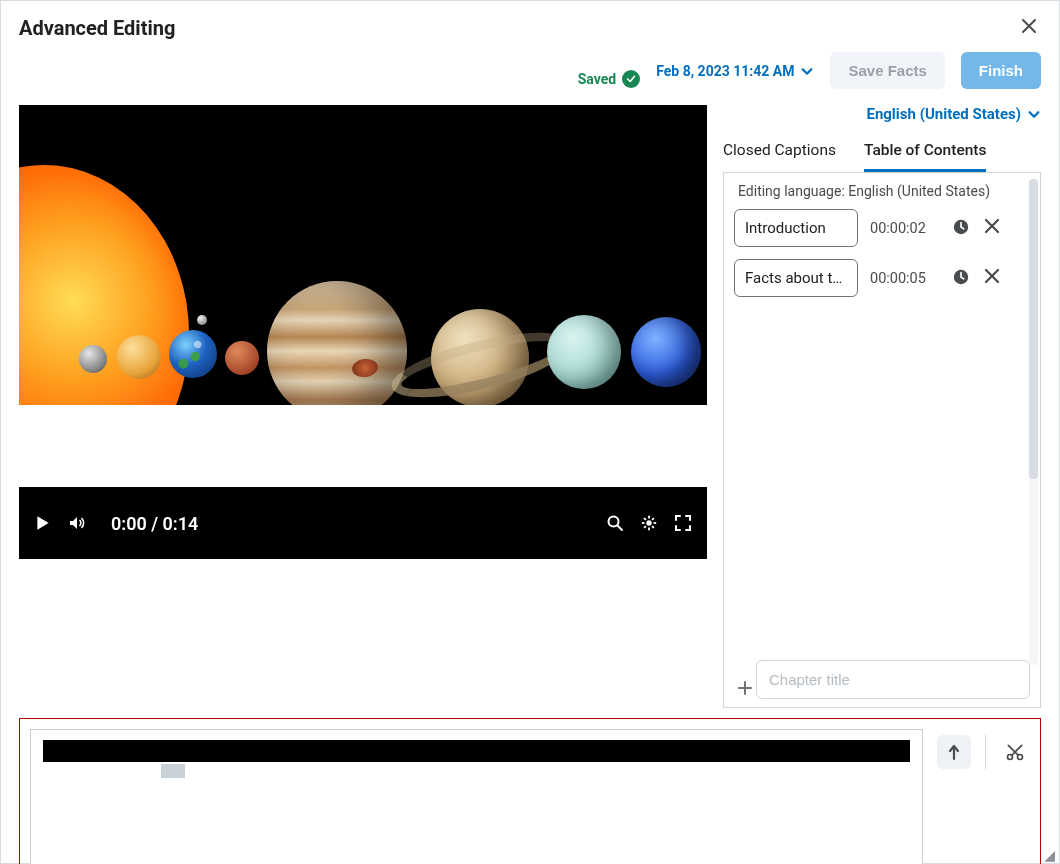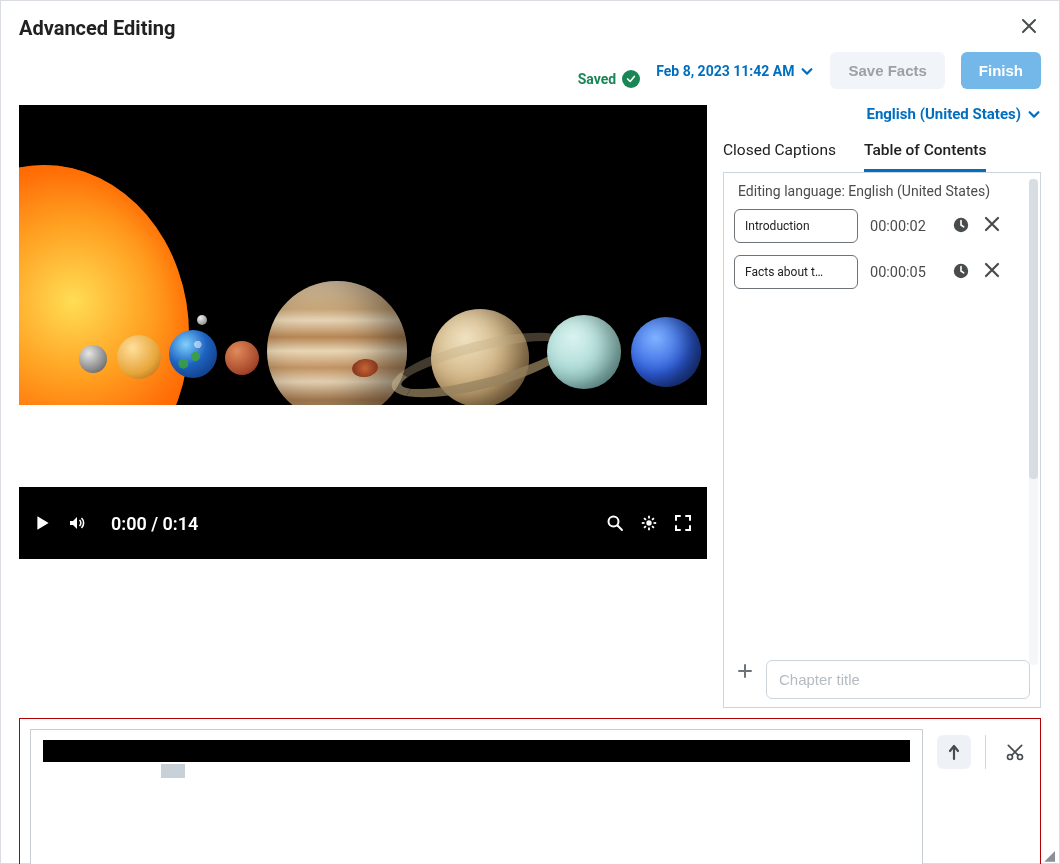--- a/index.html
+++ b/index.html
@@ -205,29 +205,29 @@
   .panel-body { flex:1; overflow-y:auto; padding: 10px 14px 10px 10px; }
   .editing-lang { font-size:14px; color:#494c4e; margin: 0 0 10px 4px; }
   .toc-row {
     display:flex; align-items:center; gap:12px; margin-bottom:12px;
   }
   .toc-title {
     flex: 0 0 124px;
     border:1.5px solid #6e7377;
     border-radius:6px;
     padding: 9px 10px;
-    font-size:12px;
+    font-size:15px;
     white-space:nowrap; overflow:hidden; text-overflow:ellipsis;
   }
   .toc-time { width:70px; font-size:14.5px; color:#494c4e; }
   .clock-icon, .del-icon { width:20px; height:20px; display:inline-flex; cursor:pointer; color:#494c4e; }
   .panel-scrollbar { position:absolute; right:2px; top:6px; bottom:42px; width:9px; background:#f4f6f8; border-radius:4px; }
   .panel-scrollbar::after { content:""; position:absolute; left:0; right:0; top:0; height:300px; background:#d7dde2; border-radius:4px; }
   .panel-footer {
-    display:flex; align-items:flex-start; gap:10px; padding:8px 10px;
+    display:flex; align-items:flex-end; padding:8px 10px;
     border-top: none;
   }
   .add-btn { width:22px; height:22px; display:inline-flex; align-items:center; justify-content:center; color:#6e7377; cursor:pointer; font-size:20px; }
   .chapter-input {
     flex:1; border:1px solid var(--border); border-radius:6px;
     padding:10px 12px; font-size:15px; color:#333;
   }
   .chapter-input::placeholder { color:#b4bcc2; }
   
   .timeline-wrap {

